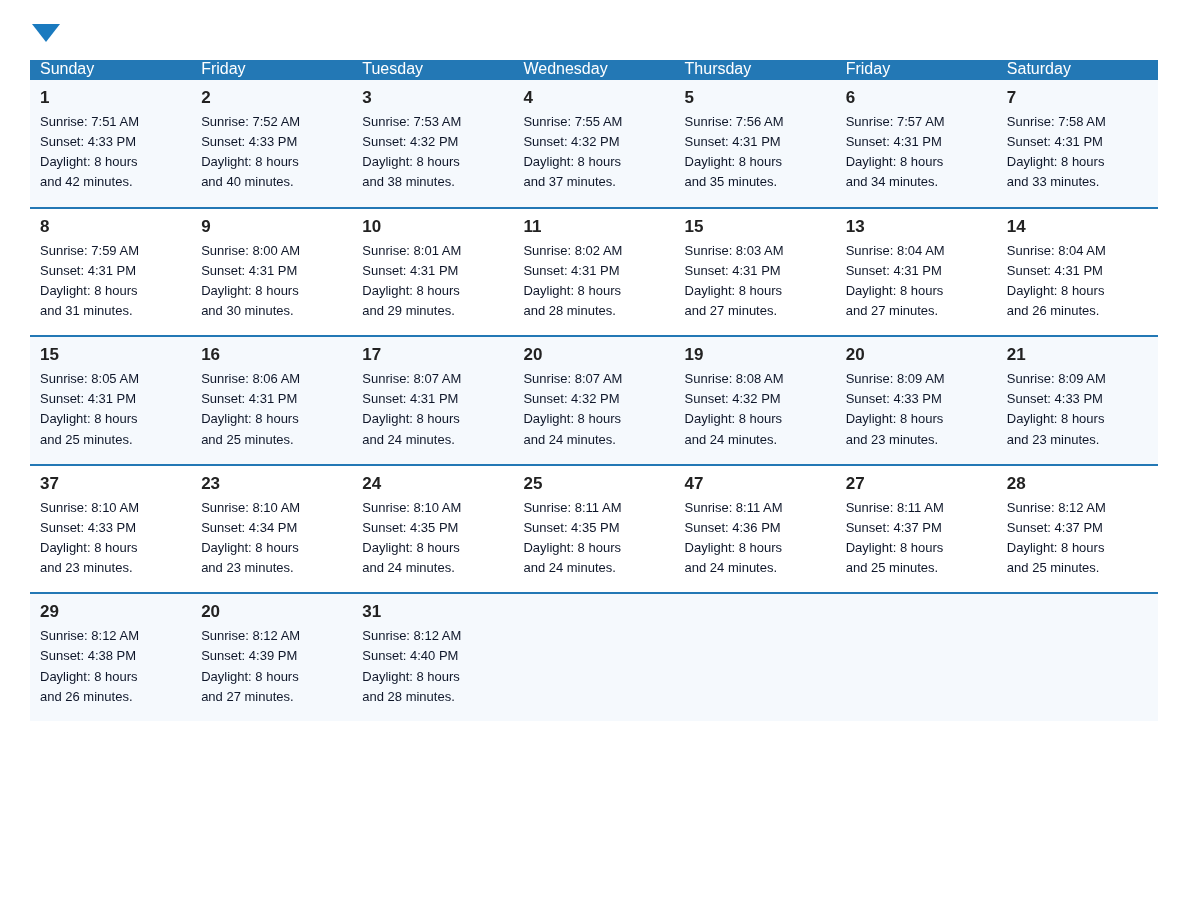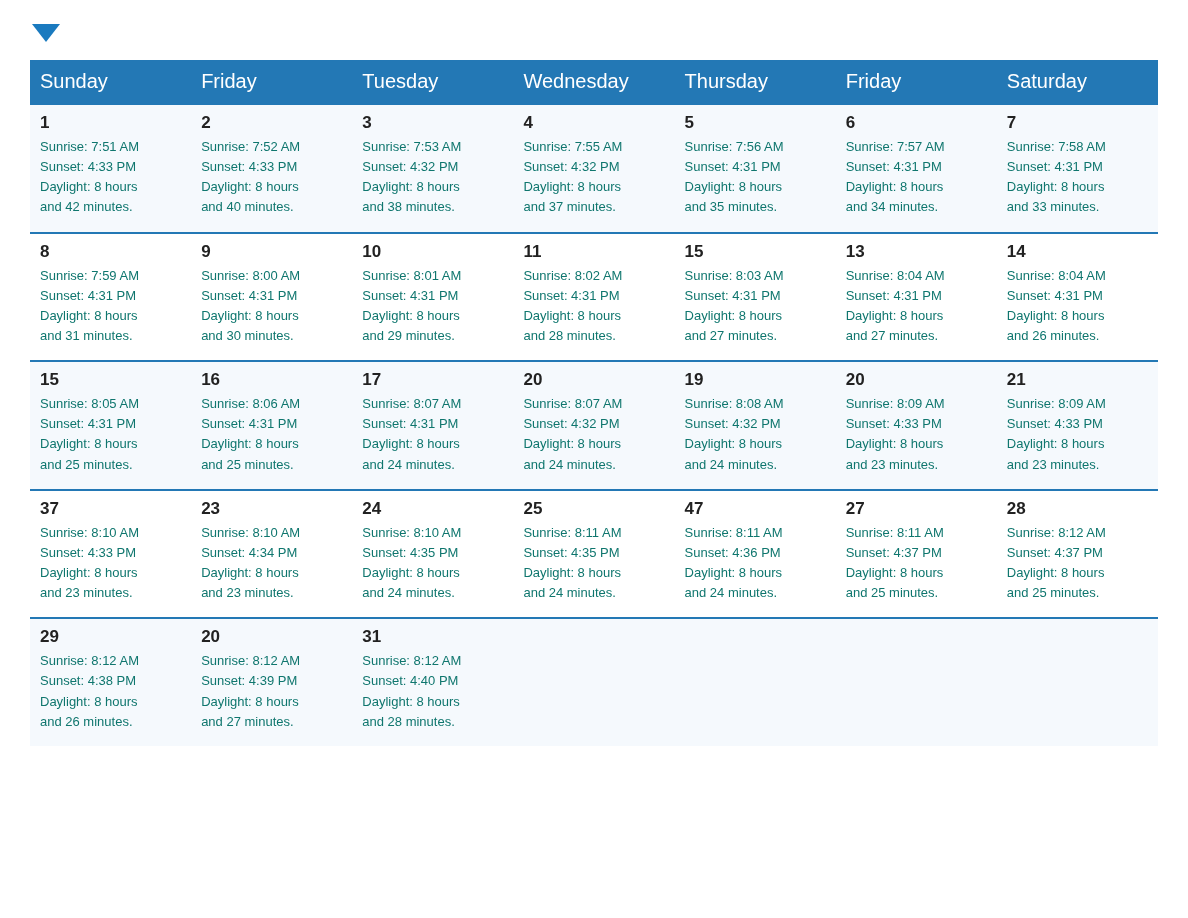--- a/index.html
+++ b/index.html
@@ -62,23 +62,23 @@
     table {
       width: 100%;
       border-collapse: collapse;
       font-size: 13.5px;
     }
     thead tr {
       background-color: #2378b5;
       color: #ffffff;
     }
     thead th {
-      padding: 10px 10px;
+      padding: 0 10px;
       text-align: left;
-      font-size: 20px;
+      font-size: 16px;
       font-weight: normal;
       border: none;
     }
     tbody tr {
       vertical-align: top;
     }
     tbody td {
       padding: 8px 10px 14px 10px;
       border-top: 2px solid #2378b5;
       color: #333;
@@ -87,21 +87,21 @@
     .day-number {
       font-size: 17px;
       font-weight: bold;
       display: block;
       margin-bottom: 4px;
       color: #222;
     }
     .day-info {
       font-size: 13px;
       line-height: 1.55;
-      color: #0f766e;
+      color: #0f172a;
     }
     tbody tr:nth-child(odd) td {
       background-color: #f5f9fd;
     }
     tbody tr:nth-child(even) td {
       background-color: #ffffff;
     }
   </style>
 </head>
 <body>

